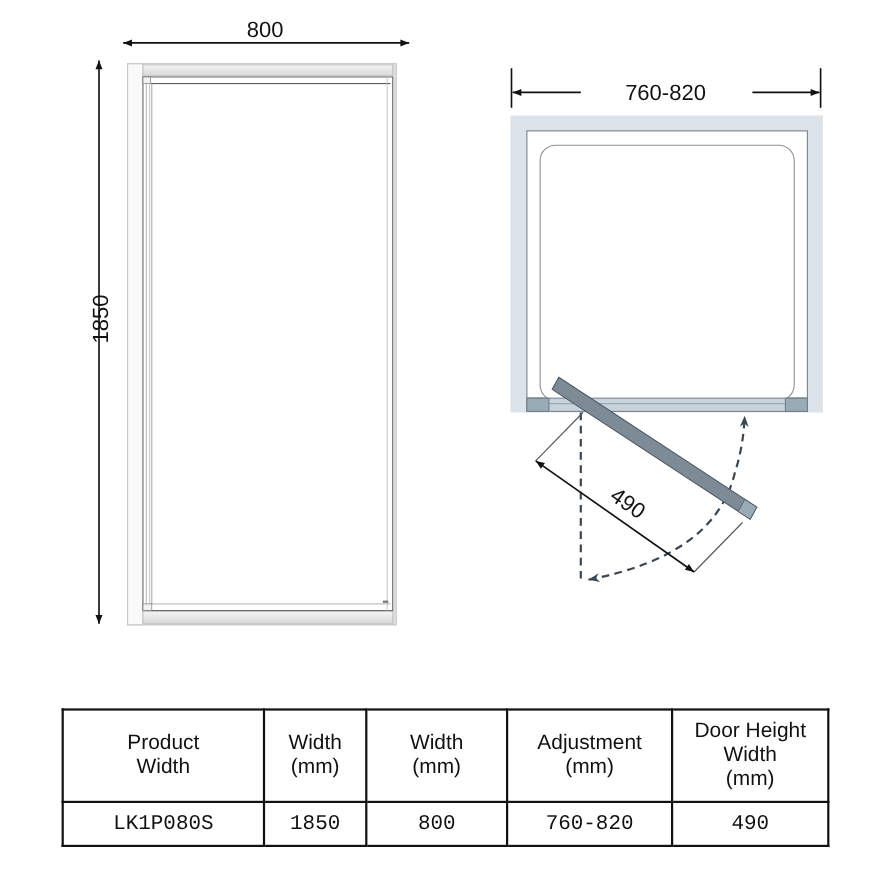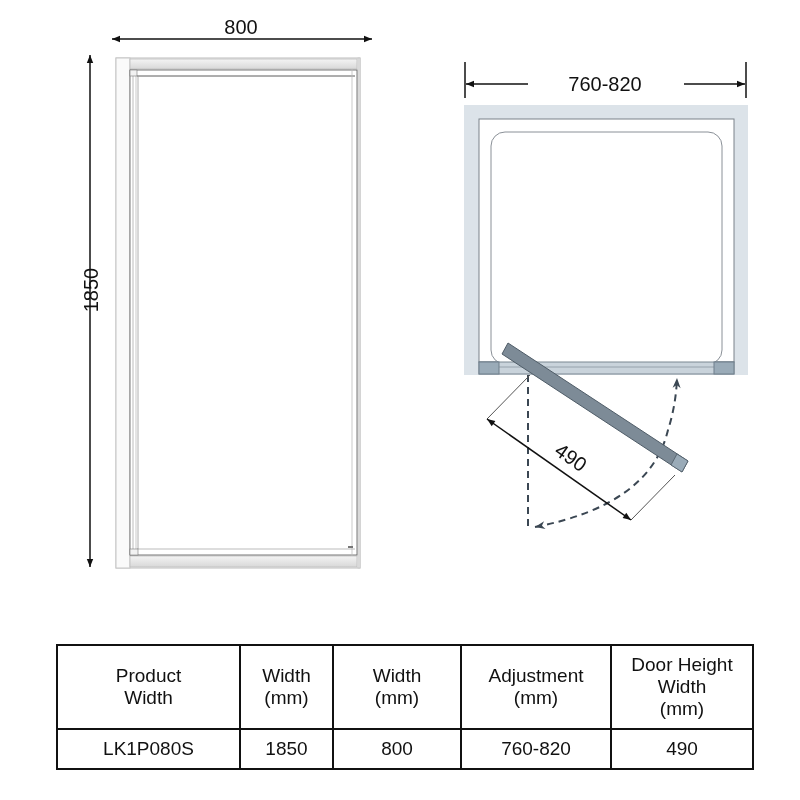--- a/index.html
+++ b/index.html
@@ -6,21 +6,21 @@
     body { width: 800px; height: 800px; position: relative; overflow: hidden;
            font-family: "Liberation Sans", sans-serif; color: #111; }
     .drawing { position: absolute; left: 0; top: 0; width: 800px; height: 620px; }
     .dim-text { font-family: "Liberation Sans", sans-serif; font-size: 20px; fill: #111; }
     .spec-table { position: absolute; left: 56px; top: 644px; width: 696px;
                   border-collapse: collapse; table-layout: fixed; border-radius: 26px; }
     .spec-table th, .spec-table td { border: 2px solid #111; text-align: center;
                   font-family: "Liberation Sans", sans-serif; font-weight: normal;
                   font-size: 19px; line-height: 22px; color: #111; padding: 0; }
     .spec-table th { height: 82px; vertical-align: middle; }
-    .spec-table td { height: 38px; }
+    .spec-table td { height: 38px; font-family: Liberation Mono, monospace; }
     .spec-table th span { display: block; }
   </style>
 </head>
 <body>
 
 <svg class="drawing" viewBox="0 0 800 620" xmlns="http://www.w3.org/2000/svg">
   <defs>
     <marker id="arr" viewBox="0 0 10 10" refX="10" refY="5" markerWidth="10" markerHeight="8" orient="auto-start-reverse" markerUnits="userSpaceOnUse">
       <path d="M0,1 L10,5 L0,9 Z" fill="#111"></path>
     </marker>

